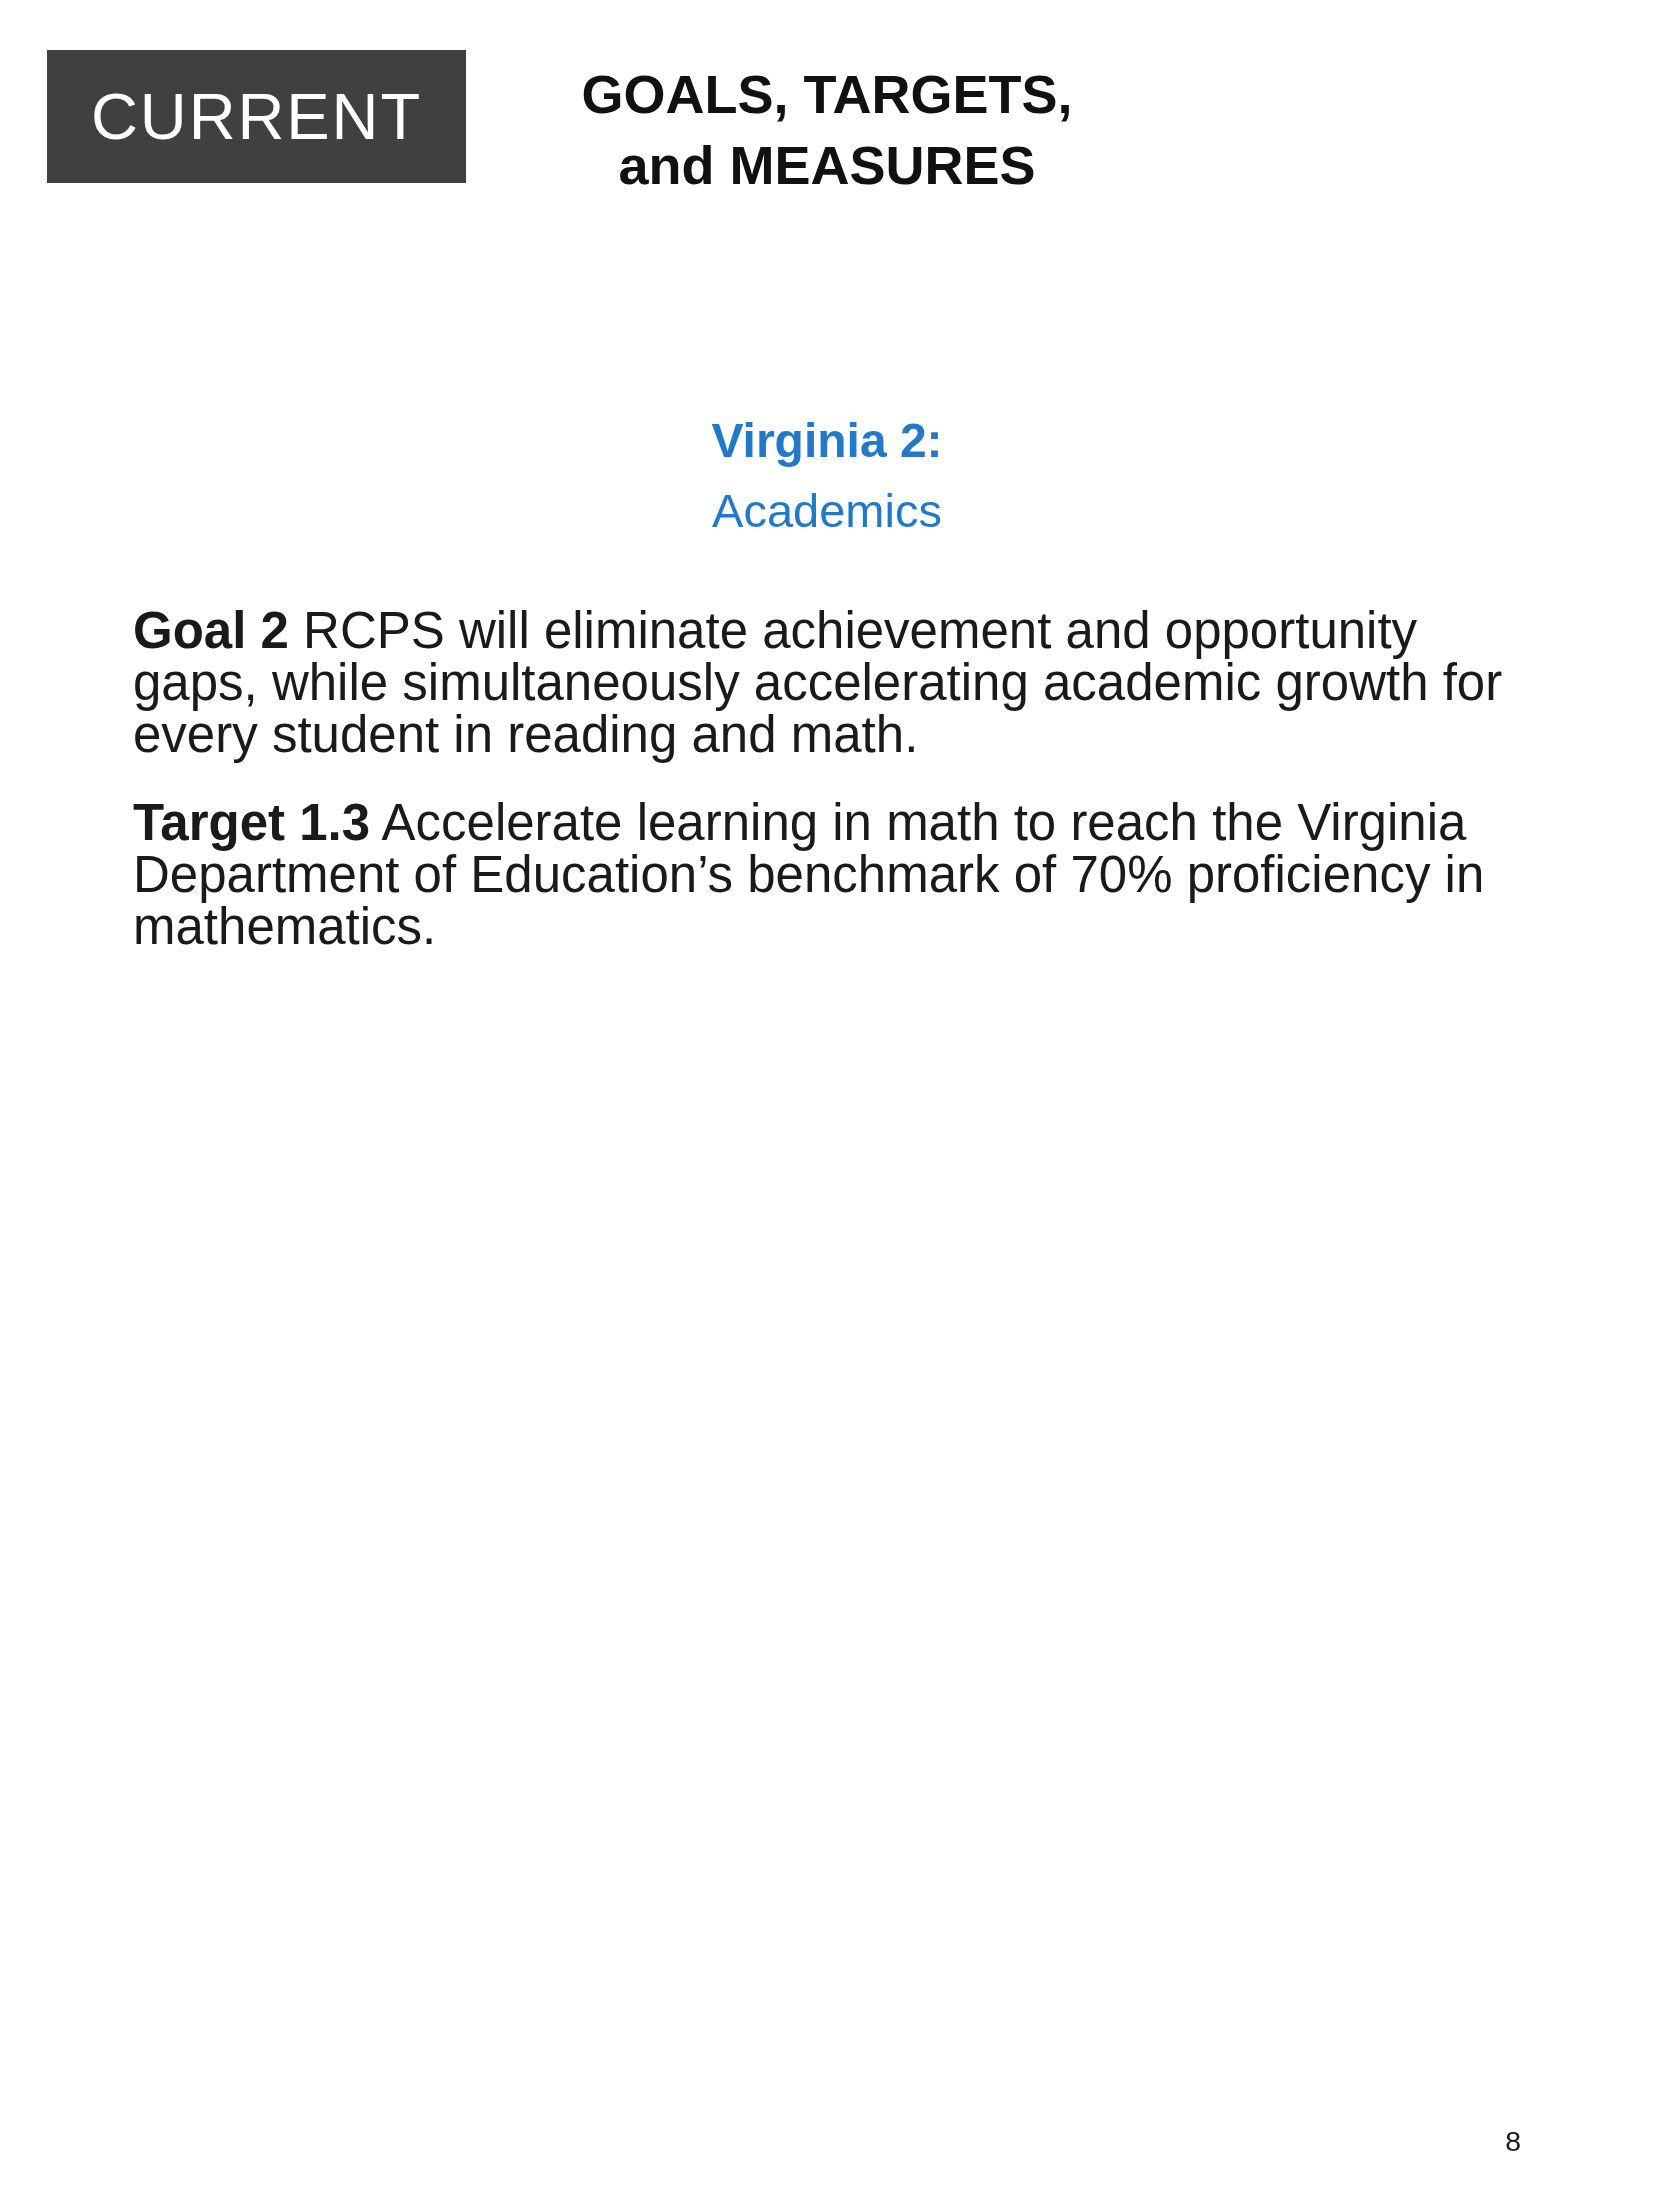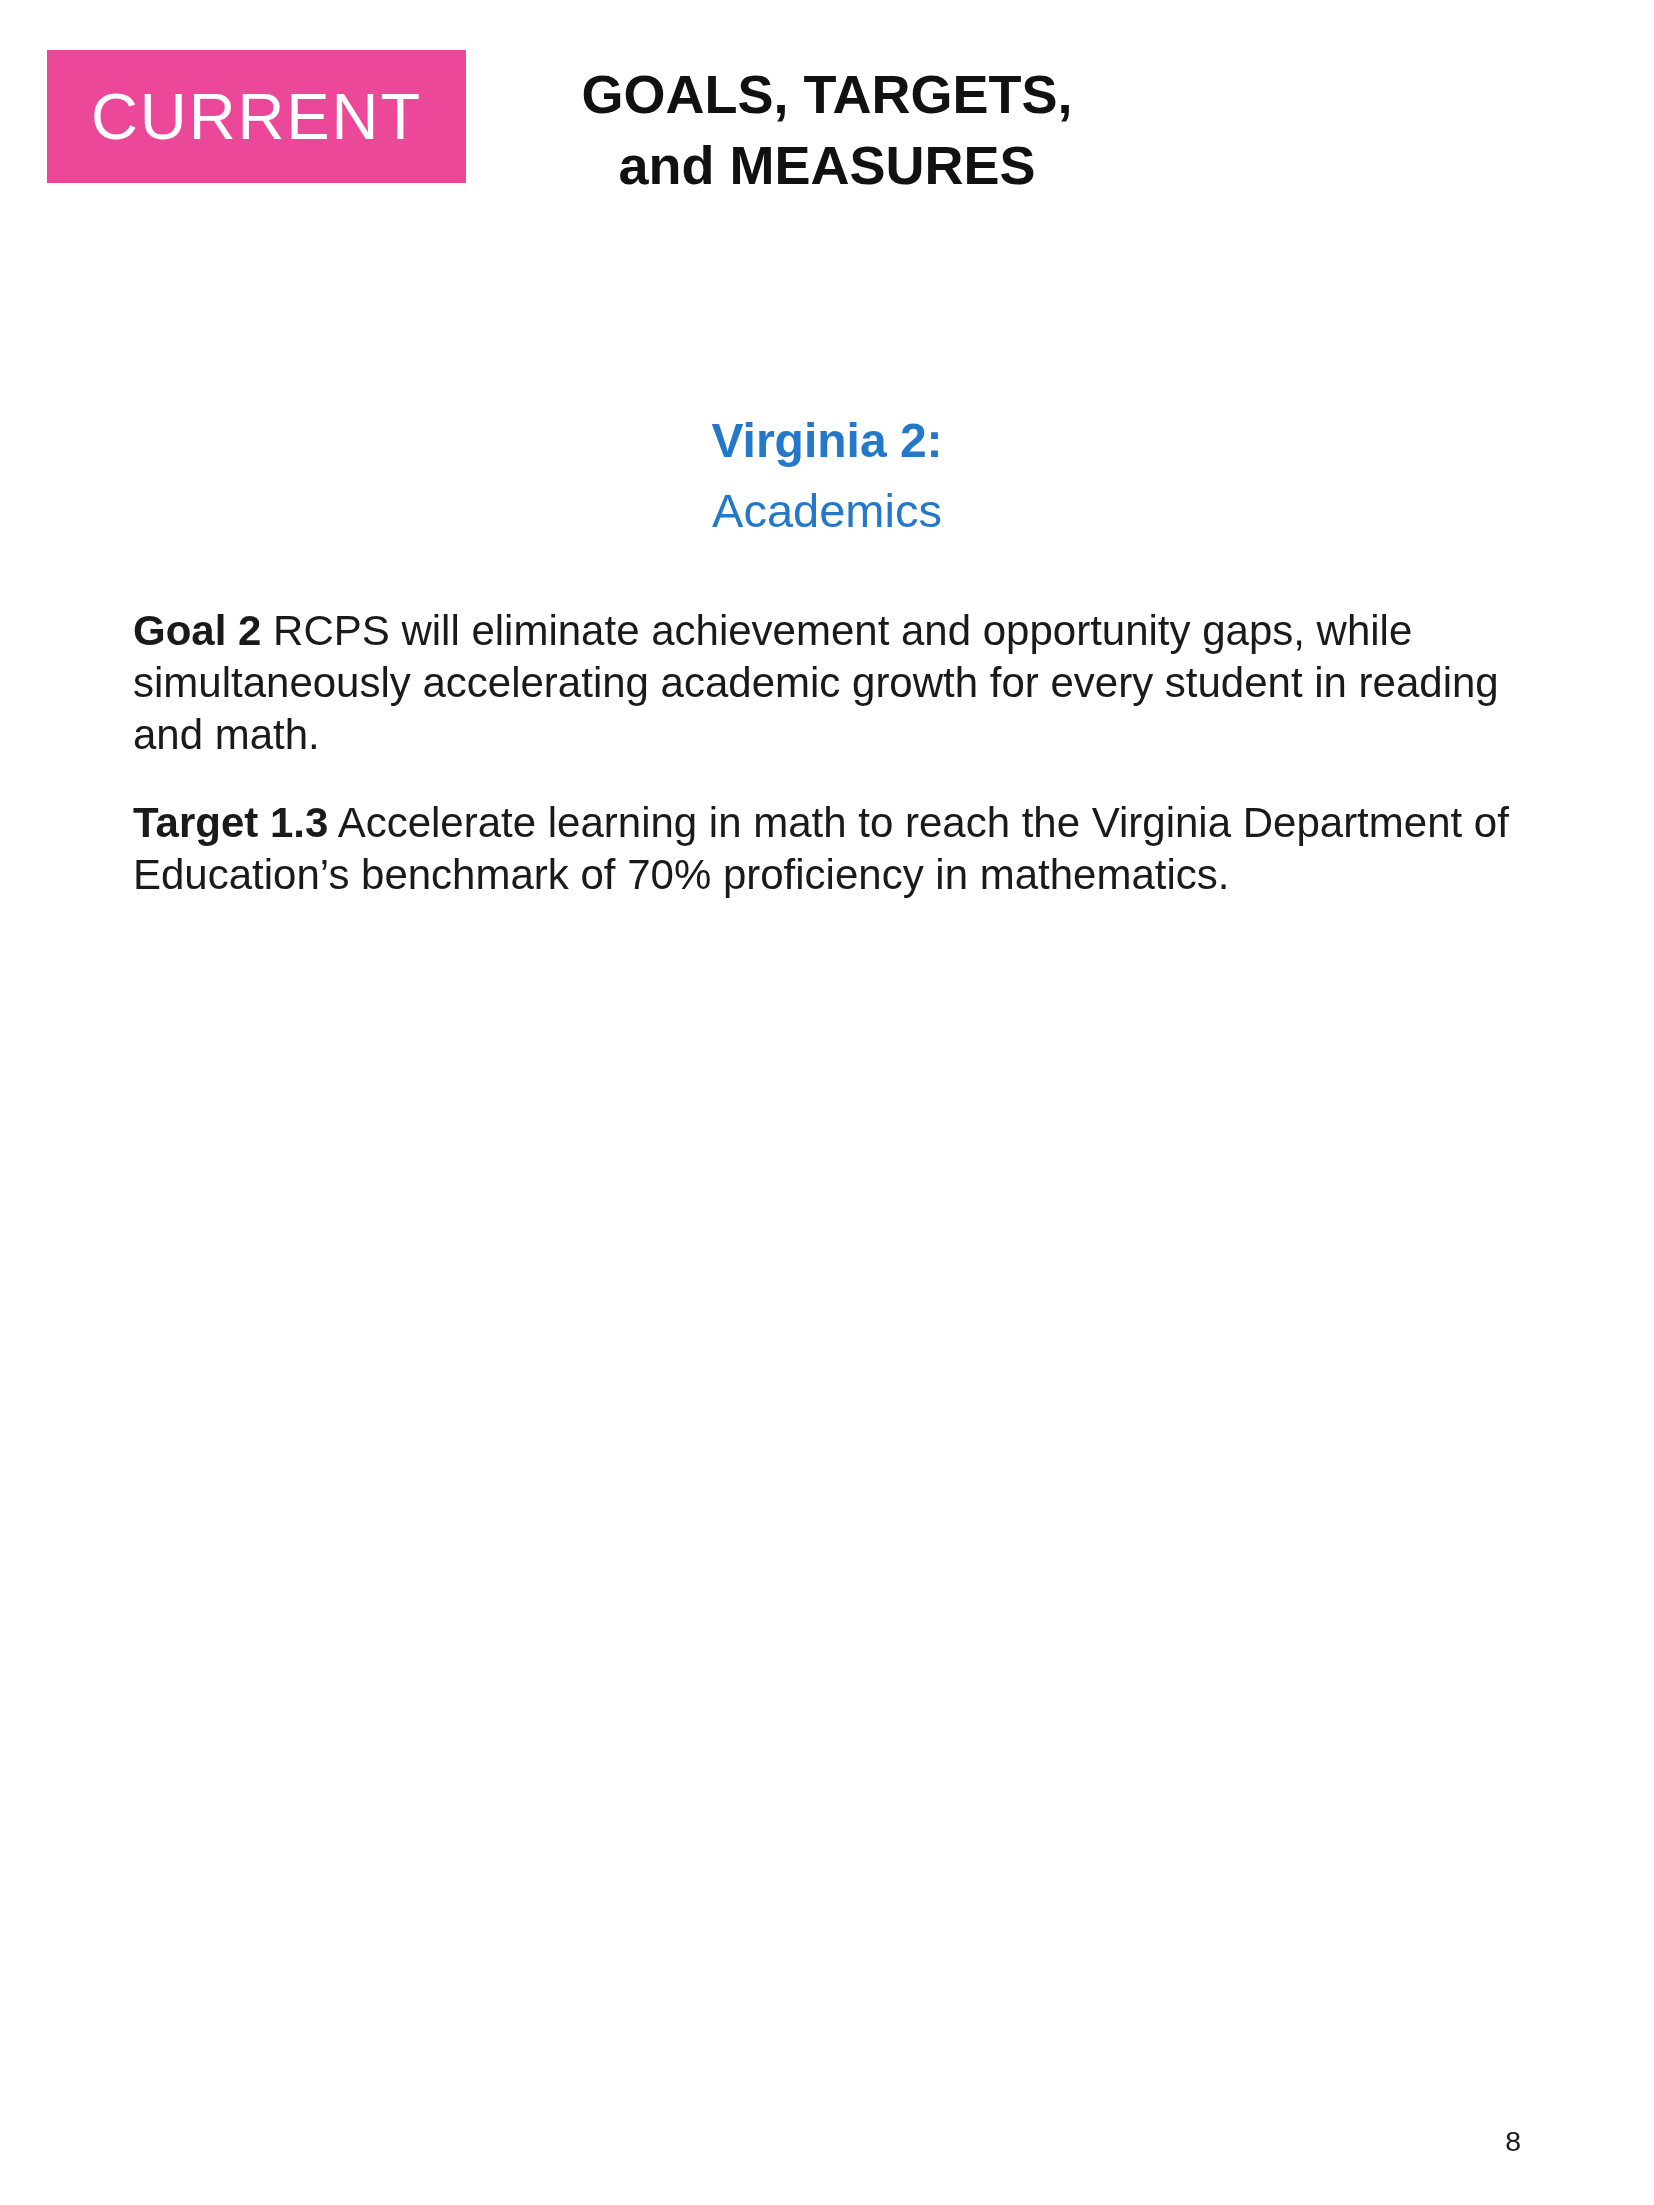--- a/index.html
+++ b/index.html
@@ -21,21 +21,21 @@
     overflow: hidden;
   }
 
   
   .badge {
     position: absolute;
     left: 47px;
     top: 50px;
     width: 419px;
     height: 133px;
-    background: #ec4899;
+    background: #404040;
     display: flex;
     align-items: center;
     justify-content: center;
   }
   .badge-label {
     color: #ffffff;
     font-size: 65px;
     font-weight: 400;
     letter-spacing: 1.9px;
     line-height: 1;
@@ -66,21 +66,21 @@
     color: #2478c8;
     font-size: 47px;
     font-weight: 400;
     margin-top: 18px;
     line-height: 1.1;
   }
 
   
   .content {
     margin: 68px 132px 0 133px;
-    font-size: 42px;
+    font-size: 51px;
     line-height: 52px;
     color: #1a1a1a;
   }
   .content p {
     margin-bottom: 36px;
   }
   .content p.indent {
     padding-left: 114px;
   }
   .content strong {

